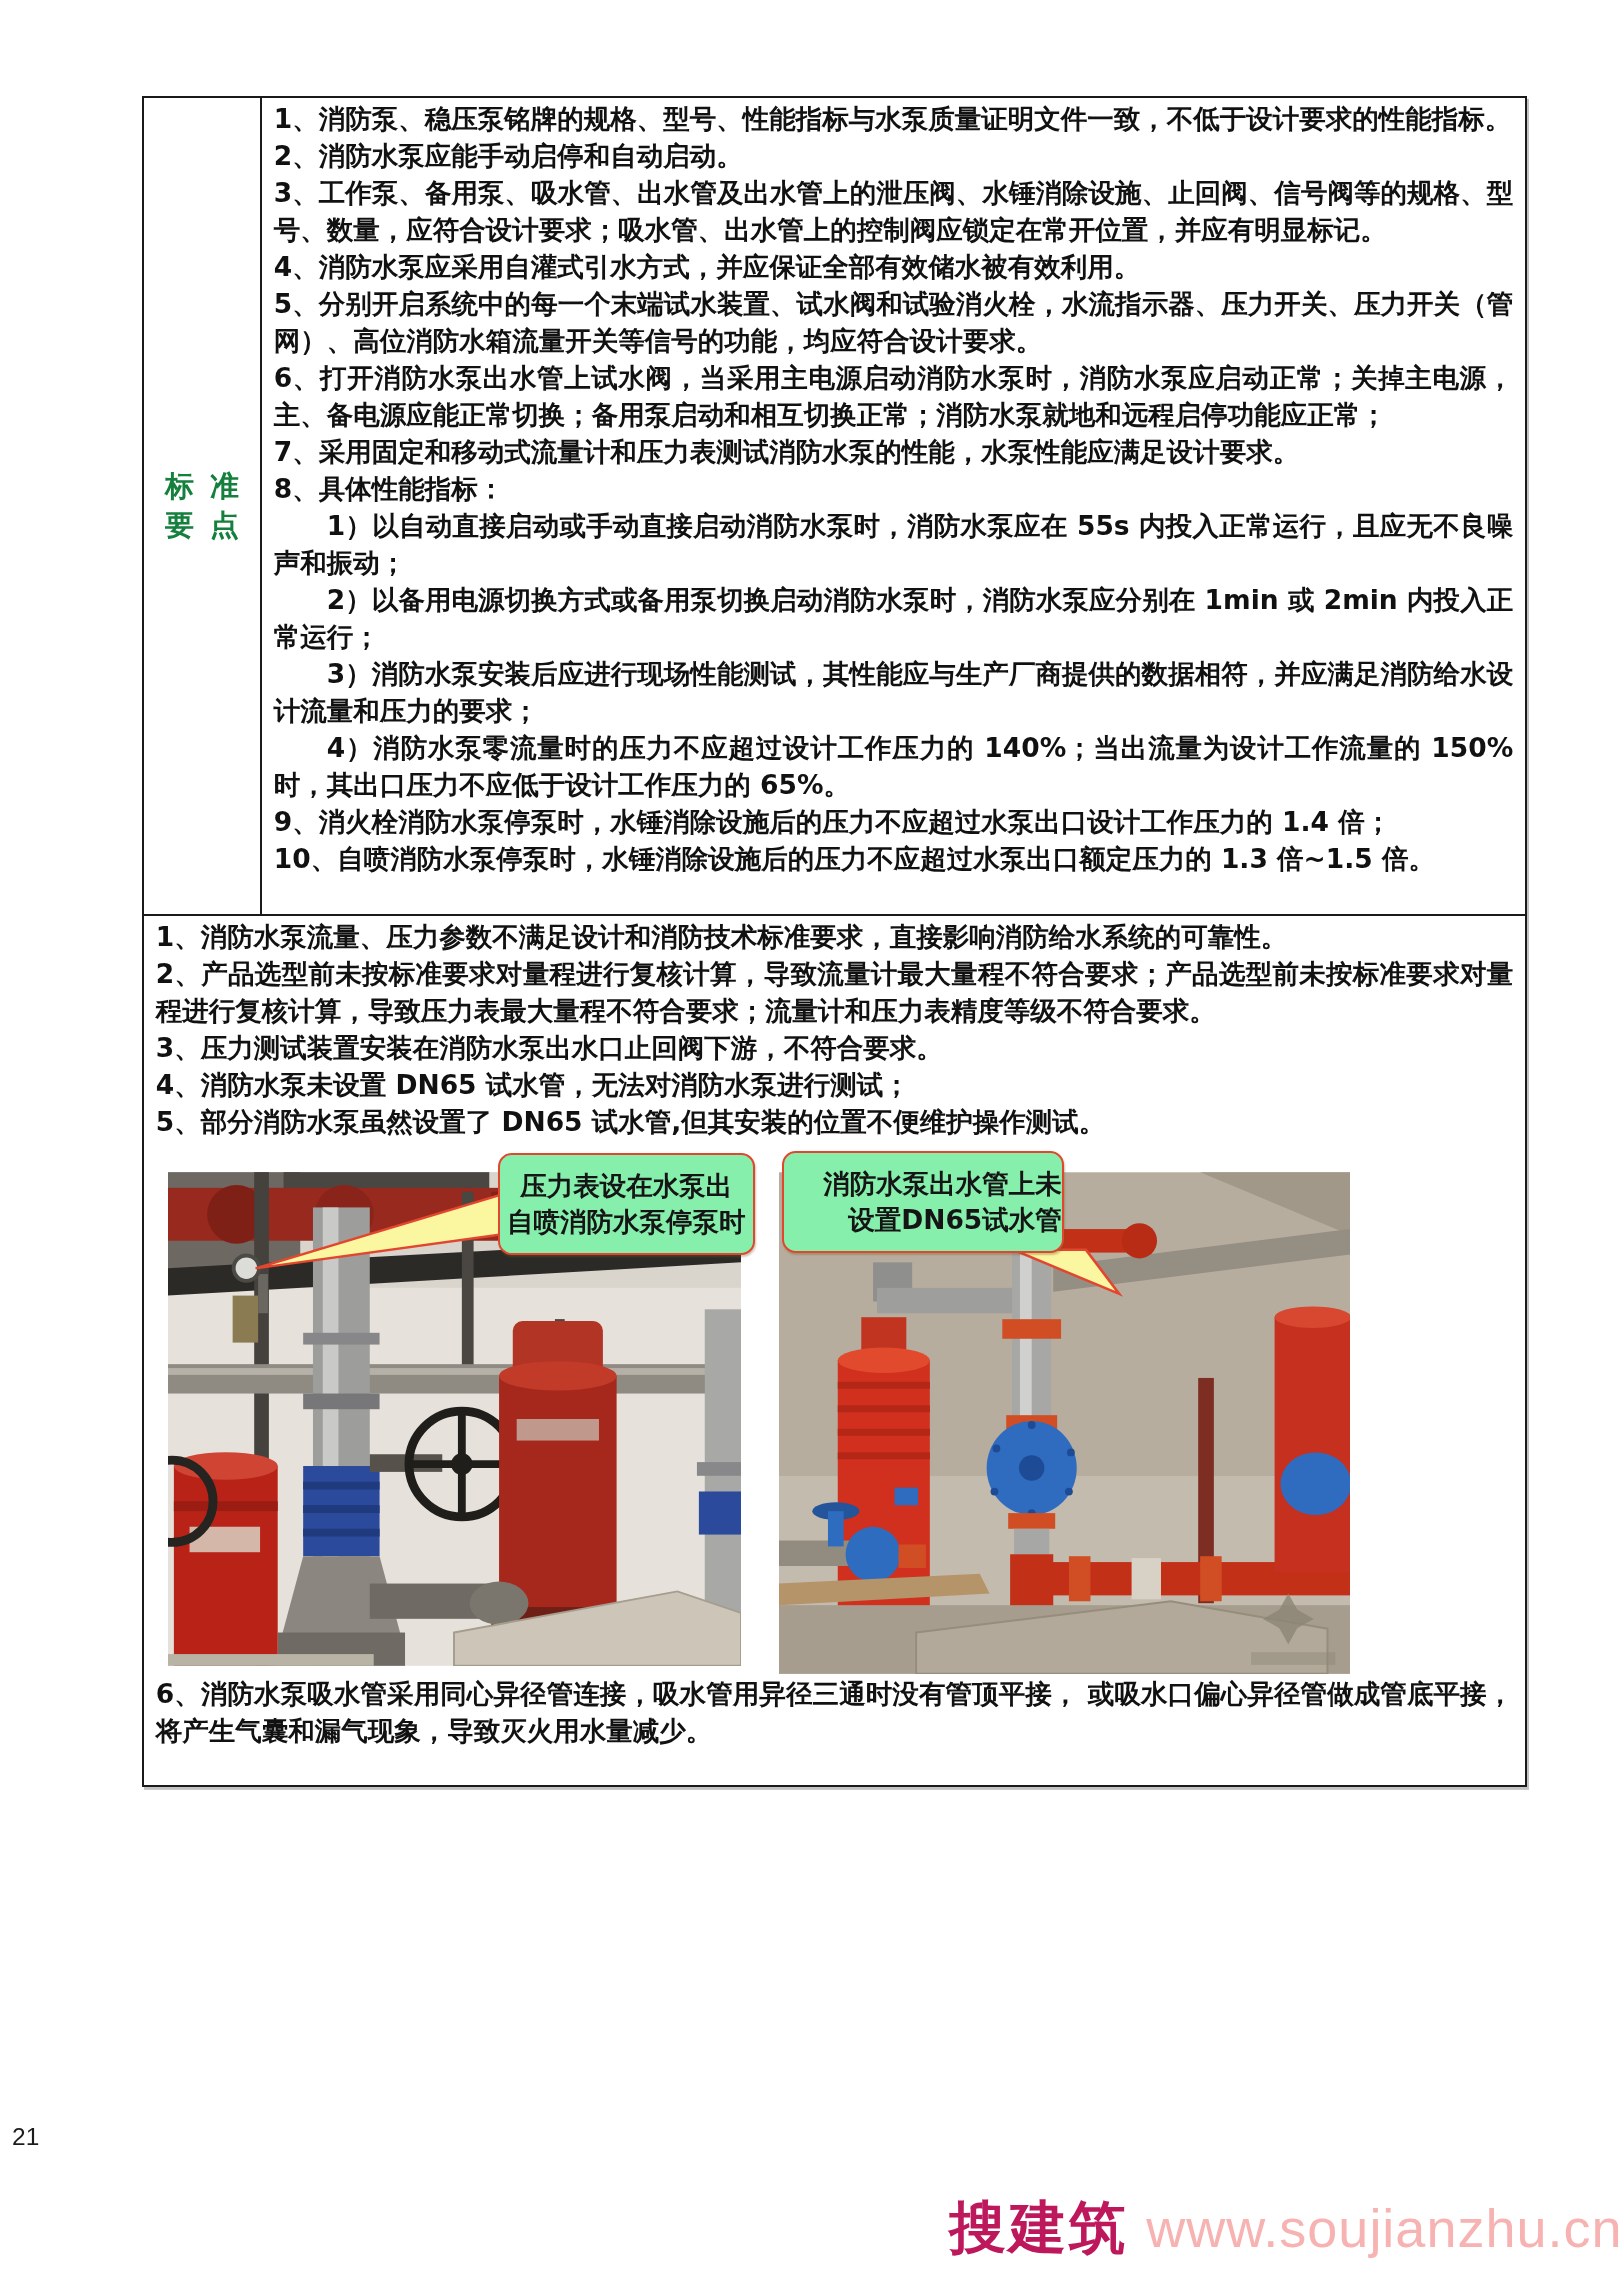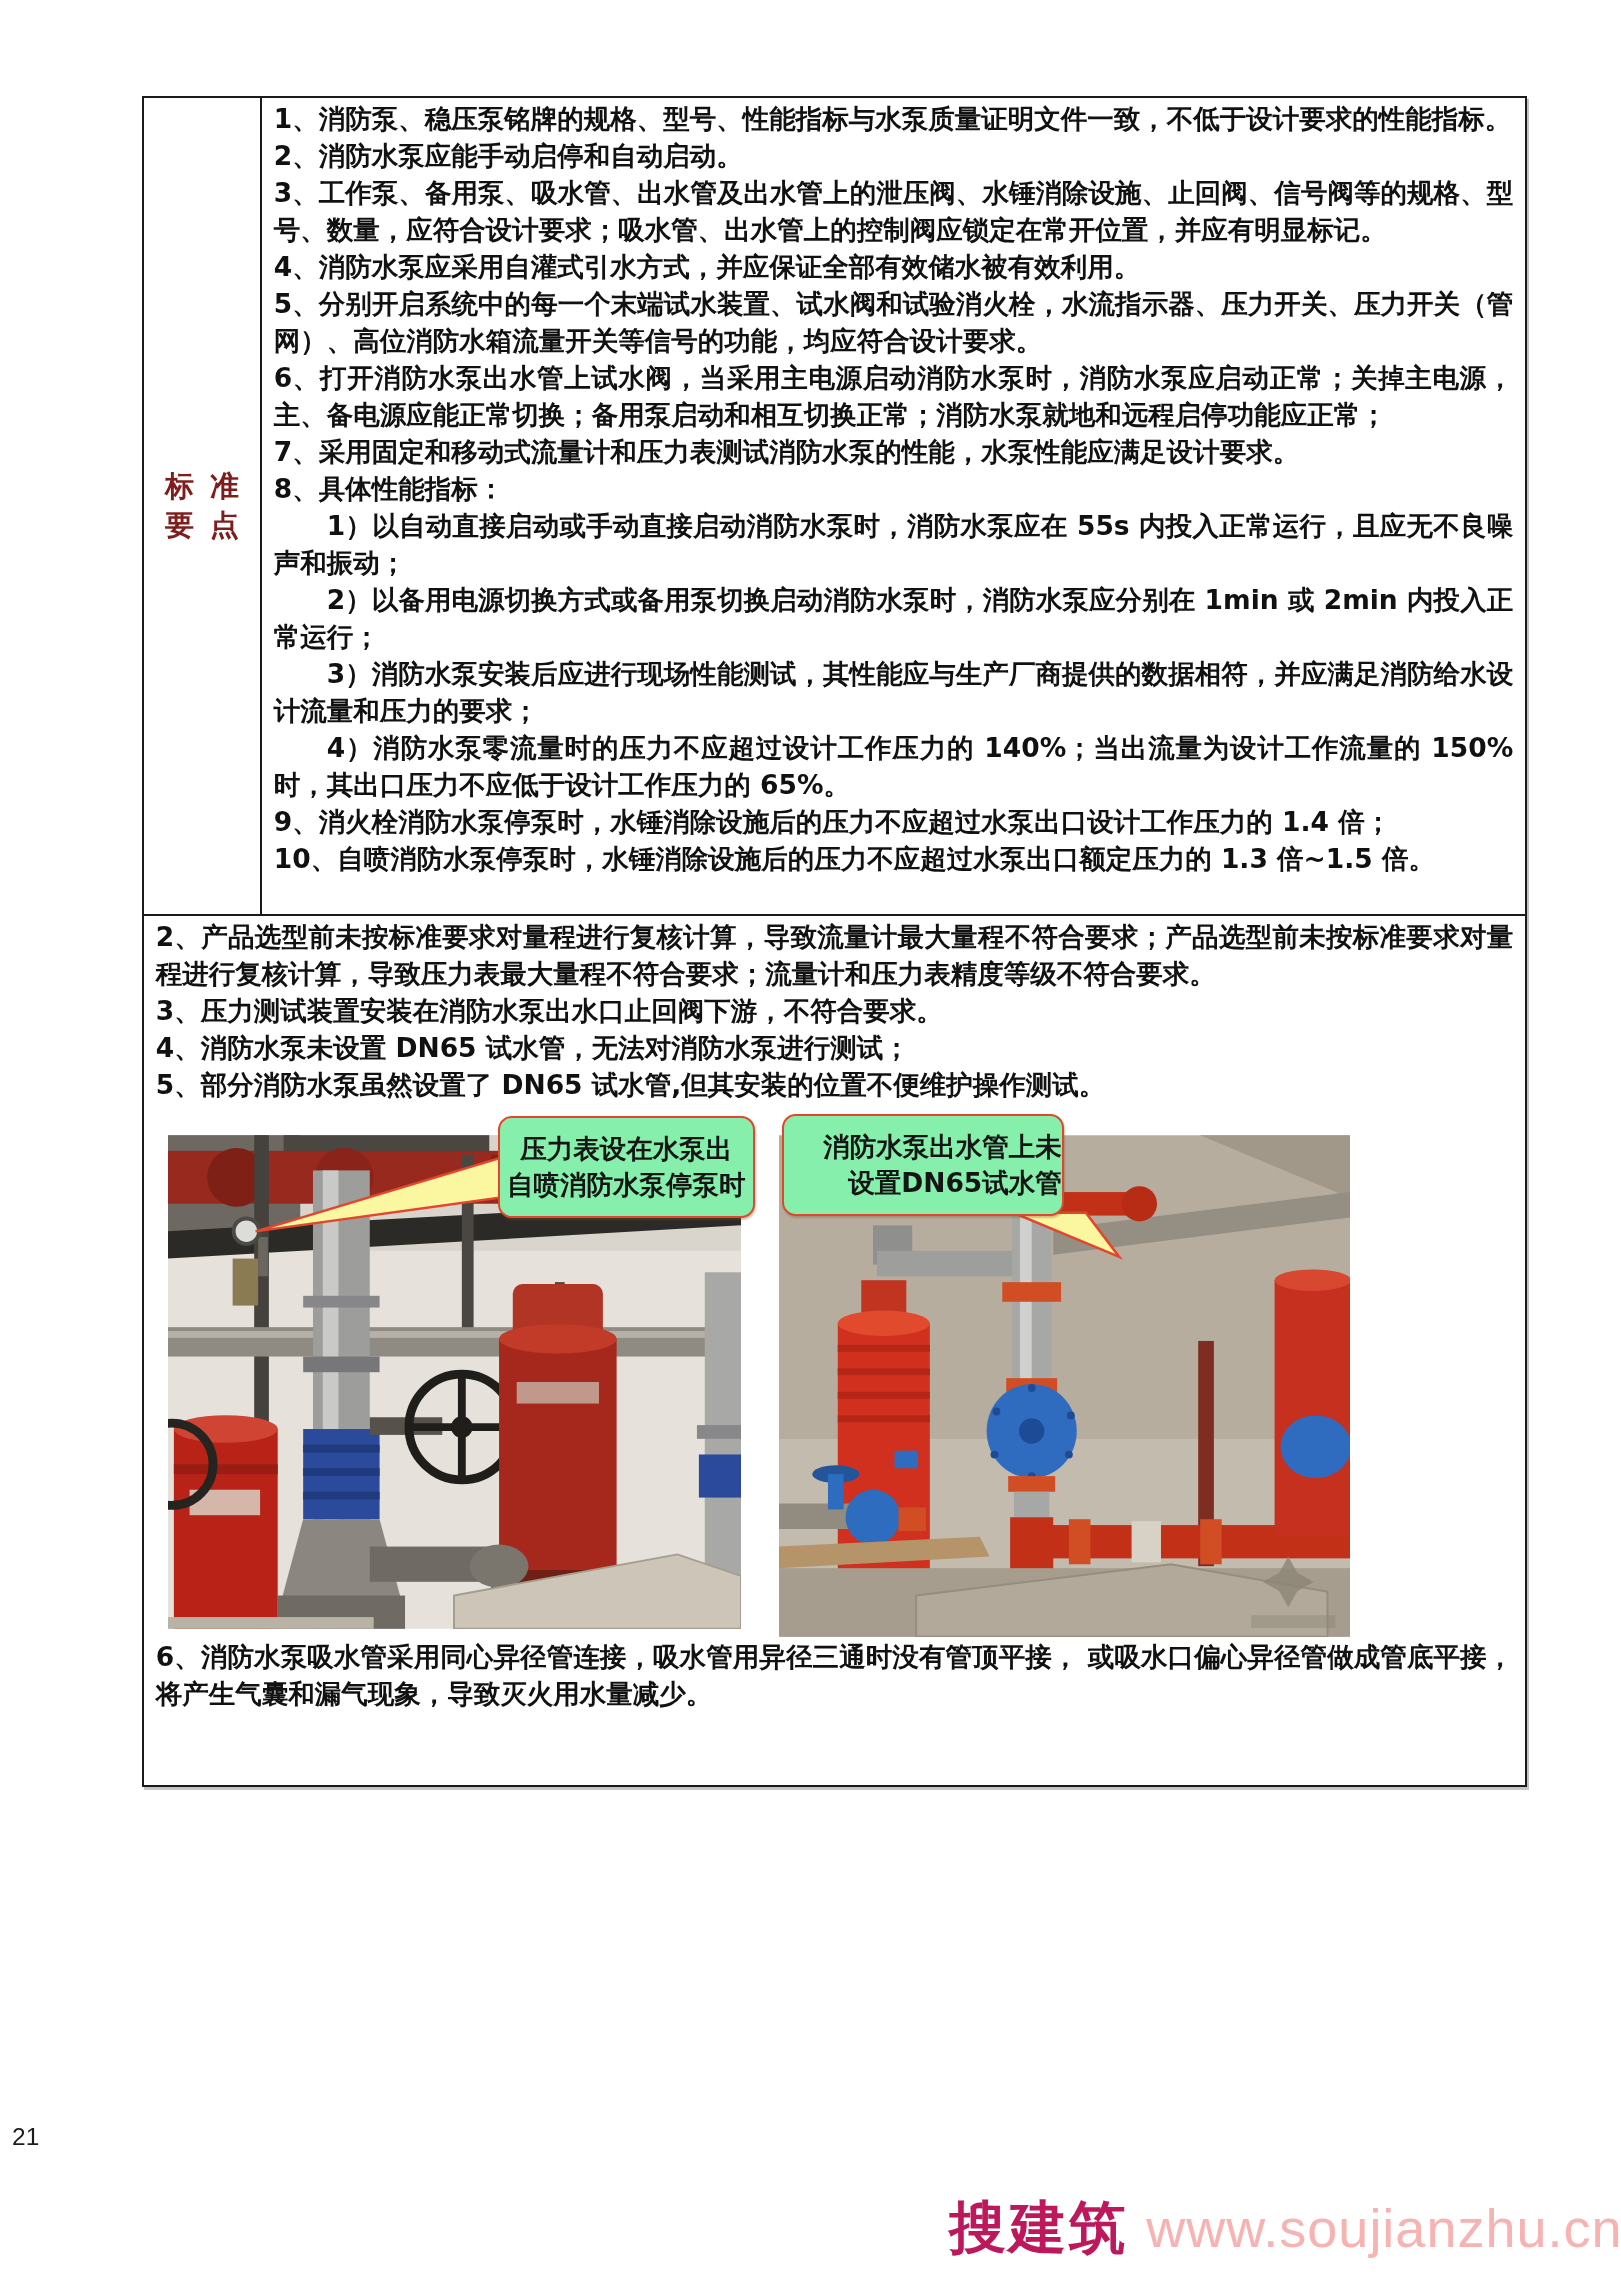--- a/index.html
+++ b/index.html
@@ -7,21 +7,21 @@
         font-family:"DejaVu Sans","Liberation Sans",sans-serif;color:#111;}
   .tbl{position:absolute;left:142px;top:96px;width:1385px;height:1691px;box-sizing:border-box;
        border:2px solid #1a1a1a;box-shadow:2px 2.9px 0 rgba(145,145,145,.55);
        display:flex;flex-direction:column;background:#fff;}
   .trow{display:flex;box-sizing:border-box;width:100%;}
   .trow.r1{height:818px;border-bottom:2px solid #1a1a1a;}
   .trow.r2{flex:1;}
   .th{width:118px;box-sizing:border-box;border-right:2px solid #1a1a1a;
       display:flex;align-items:center;justify-content:center;}
   .th .vtxt{width:74px;font-size:29px;font-weight:700;line-height:39px;text-align:justify;
-      text-align-last:justify;word-break:break-all;color:#7f1d1d;}
+      text-align-last:justify;word-break:break-all;color:#15803d;}
   .td{flex:1;box-sizing:border-box;padding:2px 11.8px 0 11.8px;font-size:26.5px;font-weight:700;
       line-height:37px;text-align:justify;position:relative;color:#111;}
   .para{margin:0;}
   .para.sub{text-indent:53px;}
   .photo-area{position:relative;width:100%;height:535px;}
   .photo{position:absolute;display:block;}
   .tails{position:absolute;left:0;top:0;width:100%;height:100%;z-index:2;pointer-events:none;}
   .callout{position:absolute;z-index:3;box-sizing:border-box;background:#86efac;
       border:2.9px solid #e2462e;border-radius:13.7px;font-size:26.5px;font-weight:700;line-height:36px;
       color:#151515;display:flex;flex-direction:column;justify-content:center;
@@ -62,20 +62,21 @@
         <p class="para sub">2）以备用电源切换方式或备用泵切换启动消防水泵时，消防水泵应分别在 1min 或 2min 内投入正常运行；</p>
         <p class="para sub">3）消防水泵安装后应进行现场性能测试，其性能应与生产厂商提供的数据相符，并应满足消防给水设计流量和压力的要求；</p>
         <p class="para sub">4）消防水泵零流量时的压力不应超过设计工作压力的 140%；当出流量为设计工作流量的 150%时，其出口压力不应低于设计工作压力的 65%。</p>
         <p class="para">9、消火栓消防水泵停泵时，水锤消除设施后的压力不应超过水泵出口设计工作压力的 1.4 倍；</p>
         <p class="para">10、自喷消防水泵停泵时，水锤消除设施后的压力不应超过水泵出口额定压力的 1.3 倍~1.5 倍。</p>
       </div>
     </div>
 
     <div class="trow r2">
       <div class="td">
+        <p class="para">1、消防水泵流量、压力参数不满足设计和消防技术标准要求，直接影响消防给水系统的可靠性。</p>
         <p class="para">2、产品选型前未按标准要求对量程进行复核计算，导致流量计最大量程不符合要求；产品选型前未按标准要求对量程进行复核计算，导致压力表最大量程不符合要求；流量计和压力表精度等级不符合要求。</p>
         <p class="para">3、压力测试装置安装在消防水泵出水口止回阀下游，不符合要求。</p>
         <p class="para">4、消防水泵未设置 DN65 试水管，无法对消防水泵进行测试；</p>
         <p class="para">5、部分消防水泵虽然设置了 DN65 试水管,但其安装的位置不便维护操作测试。</p>
 
         <div class="photo-area">
 
           <svg class="photo" style="left:12.7px;top:32px" width="573" height="494" viewBox="0 0 585 504">
             <rect width="585" height="504" fill="#e6e2db"></rect>
             <rect width="585" height="118" fill="#d9d4cc"></rect>

